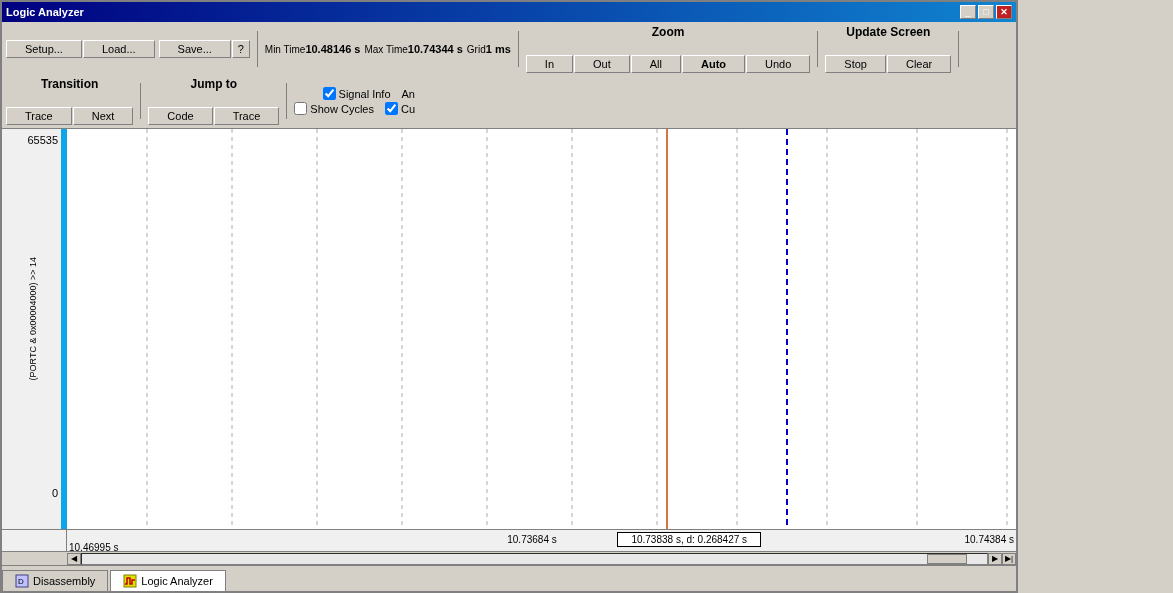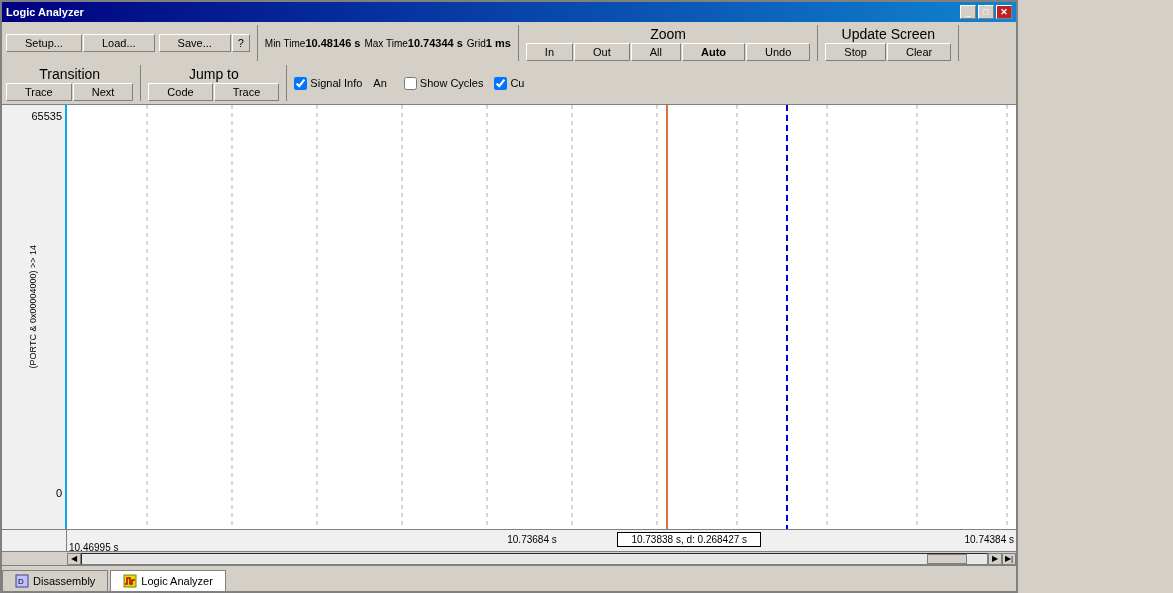--- a/index.html
+++ b/index.html
@@ -89,24 +89,25 @@
       gap: 1px;
     }
 
     .label-group {
       display: flex;
       flex-direction: column;
       align-items: center;
     }
 
     .group-label {
-      font-size: 14px;
+      font-size: 12px;
       color: #000;
       text-align: center;
-      margin-bottom: 1px;
+      margin-bottom: 16px;
+      font-weight: bold;
     }
 
     .separator {
       width: 1px;
       height: 36px;
       background: #808080;
       margin: 0 3px;
     }
 
     .time-info {
@@ -134,23 +135,24 @@
       height: 18px;
       font-size: 11px;
       cursor: pointer;
       display: flex;
       align-items: center;
       justify-content: center;
     }
 
     .right-panel {
       display: flex;
-      align-items: flex-start;
-      font-size: 11px;
-      gap: 17px;
+      flex-direction: column;
+      align-items: flex-end;
+      font-size: 11px;
+      gap: 2px;
     }
 
     .checkbox-row {
       display: flex;
       align-items: center;
       gap: 3px;
     }
 
     .checkbox-row input {
       margin: 0;
@@ -158,21 +160,21 @@
 
     .main-content {
       display: flex;
       flex: 1;
       overflow: hidden;
     }
 
     .signal-panel {
       width: 65px;
       background: #f0f0f0;
-      border-right: 2px solid #0ea5e9;
+      border-right: 6px solid #0ea5e9;
       display: flex;
       flex-direction: column;
       position: relative;
       flex-shrink: 0;
     }
 
     .y-axis-top {
       position: absolute;
       top: 5px;
       right: 3px;

